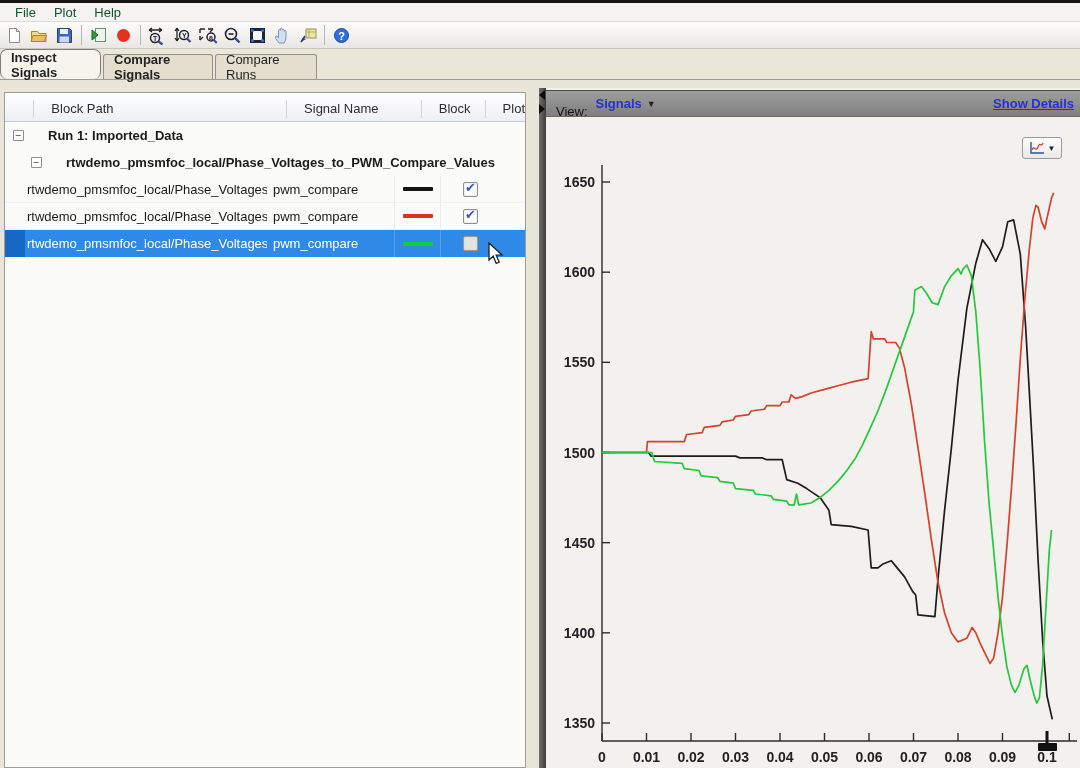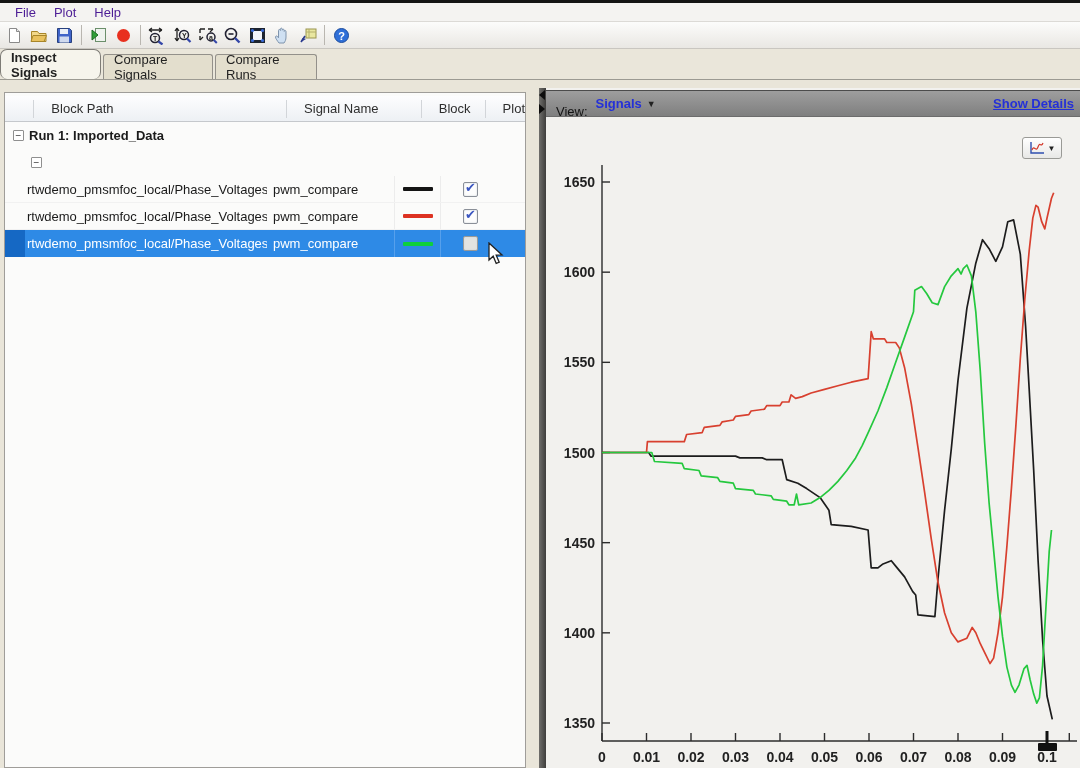--- a/index.html
+++ b/index.html
@@ -2,41 +2,41 @@
 <html><head>
 <meta charset="utf-8">
 <style>
   * { margin:0; padding:0; box-sizing:border-box; }
   html,body { width:1080px; height:768px; overflow:hidden; }
   body { font-family:"Liberation Sans","DejaVu Sans",sans-serif; background:#e9e5d9; position:relative; font-size:13px; color:#1a1a1a; }
 
   
   .top-strip { position:absolute; left:0; top:0; width:1080px; height:3px; background:#141414; }
   .menubar { position:absolute; left:0; top:3px; width:1080px; height:19px; background:#f4f3f1; border-bottom:1px solid #dcdad6; display:flex; align-items:center; padding-left:6px; }
-  .menu-item { padding:1px 9px; font-size:13px; color:#4c1d95; cursor:default; }
+  .menu-item { padding:1px 9px; font-size:13px; color:#14532d; cursor:default; }
 
   
   .toolbar { position:absolute; left:0; top:22px; width:1080px; height:27px; background:linear-gradient(#fcfcfb,#e9e7e3); border-bottom:1px solid #c9c6c0; display:flex; align-items:center; padding-left:2px; }
   .tbtn { width:25px; height:24px; display:flex; align-items:center; justify-content:center; }
   .tsep { width:1px; height:20px; background:#b9b6b0; margin:0 4px; }
 
   
   .tabbar { position:absolute; left:0; top:49px; width:1080px; height:31px; background:#eae6da; border-bottom:1px solid #9c9a92; }
   .tab { position:absolute; bottom:0; height:25px; display:flex; align-items:center; justify-content:center; font-size:13px; border:1px solid #93908a; border-bottom:none; border-radius:3px 3px 0 0; background:#e3decd; color:#222; padding:0 10px; }
   .tab.active { height:30px; background:#f6f4ec; font-weight:bold; border-color:#7e7c76; z-index:2; }
 
   
   .left-panel { position:absolute; left:4px; top:92px; width:522px; height:676px; background:#fbfbfa; border:1px solid #9f9d99; }
   .tbl-header { position:absolute; left:0; top:3px; width:100%; height:26px; background:linear-gradient(#fdfdfe,#edf0f4); border-bottom:1px solid #c5c8cc; display:flex; align-items:center; font-size:13px; color:#2e2e2e;gap:11px; }
   .hsep { width:1px; height:18px; background:#d2d5d9; }
   .hcell { padding-left:6px; }
   .rows { position:absolute; left:0; top:29px; width:100%; }
   .trow { height:27px; display:flex; align-items:center; position:relative; }
   .expander { width:11px; height:11px; border:1px solid #8f8f8f; background:#fff; color:#333; font-size:10px; line-height:9px; text-align:center; display:inline-block; border-radius:1px; }
-  .tree-label { margin-left:5px; font-weight:bold; color:#1b1b1b; }
+  .tree-label { margin-left:24px; font-weight:bold; color:#1b1b1b; }
   .sig-row .cell-gutter { width:20px; align-self:stretch; }
   .sig-row .cell-path { width:242px; padding-left:2px; white-space:nowrap; overflow:hidden; }
   .sig-row .cell-signal { width:127px; padding-left:6px; }
   .sig-row .cell-line { width:46px; display:flex; align-items:center; justify-content:center; align-self:stretch; border-left:1px solid #ececec; }
   .sig-row .cell-plot { flex:1; display:flex; align-items:center; align-self:stretch; padding-left:22px; border-left:1px solid #ececec; }
   .sig-row { border-bottom:1px solid #f1f1f1; }
   .sig-row.selected { background:#2e8ae6; color:#fff; border-bottom:none; }
   .sig-row.selected .cell-gutter { background:#1568c4; }
   .sig-row.selected .cell-line, .sig-row.selected .cell-plot { border-left-color:#56a0ec; }
   .swatch { width:30px; height:4px; border-radius:1px; }
@@ -166,21 +166,21 @@
   <div class="tbtn">
     <svg width="17" height="17" viewBox="0 0 17 17">
         <circle cx="8.5" cy="8.5" r="7" fill="#2f6fd8" stroke="#1c4c9e"></circle>
         <text x="8.5" y="12.5" font-size="11" font-weight="bold" fill="#fff" text-anchor="middle">?</text>
       </svg>
   </div>
 </div>
 
 <div class="tabbar" id="tabbar">
     <div class="tab active" style="left: 0px; width: 101px; border-radius: 7px;">Inspect Signals</div>
-    <div class="tab" style="left: 103px; width: 110px;">Compare Signals</div>
+    <div class="tab" style="left: 103px; width: 110px; font-weight: bold;">Compare Signals</div>
     <div class="tab" style="left: 215px; width: 102px;">Compare Runs</div>
   </div>
 
 <div class="left-panel">
   <div class="tbl-header" id="tbl-header">
       <div style="width:20px"></div>
       <div class="hsep"></div>
       <div class="hcell" style="width: 262px;">Block Path</div>
       <div class="hsep"></div>
       <div class="hcell" style="width: 127px;">Signal Name</div>
@@ -189,20 +189,21 @@
       <div class="hsep"></div>
       <div class="hcell" style="width: 60px; flex: 1 1 0%;">Plot</div>
     </div>
   <div class="rows" id="tbl-rows">
       <div class="trow" style="padding-left: 8px;">
         <span class="expander">−</span>
         <span class="tree-label">Run 1: Imported_Data</span>
       </div>
       <div class="trow" style="padding-left: 26px;">
         <span class="expander">−</span>
+        <span class="tree-label">rtwdemo_pmsmfoc_local/Phase_Voltages_to_PWM_Compare_Values</span>
       </div>
       <div class="trow sig-row">
         <div class="cell-gutter"></div>
         <div class="cell-path">rtwdemo_pmsmfoc_local/Phase_Voltages_t...</div>
         <div class="cell-signal">pwm_compare</div>
         <div class="cell-line">
           <div class="swatch" style="background: rgb(20, 20, 20);"></div>
         </div>
         <div class="cell-plot">
           <div class="checkbox">

